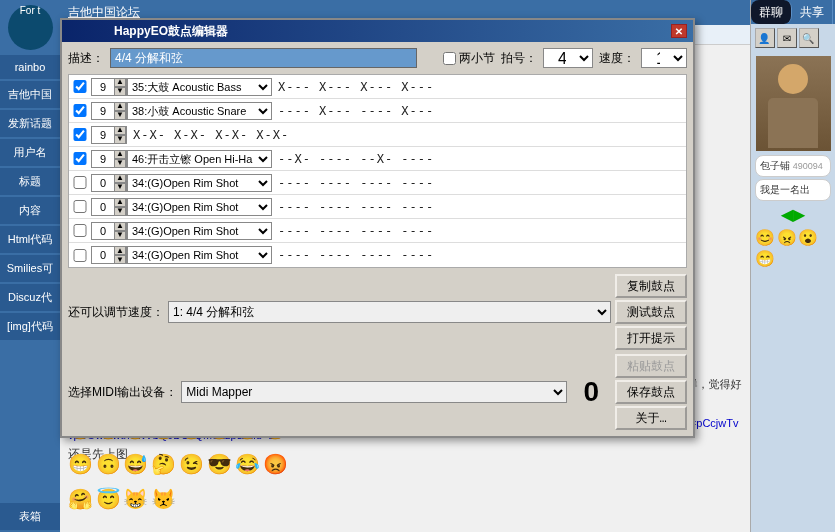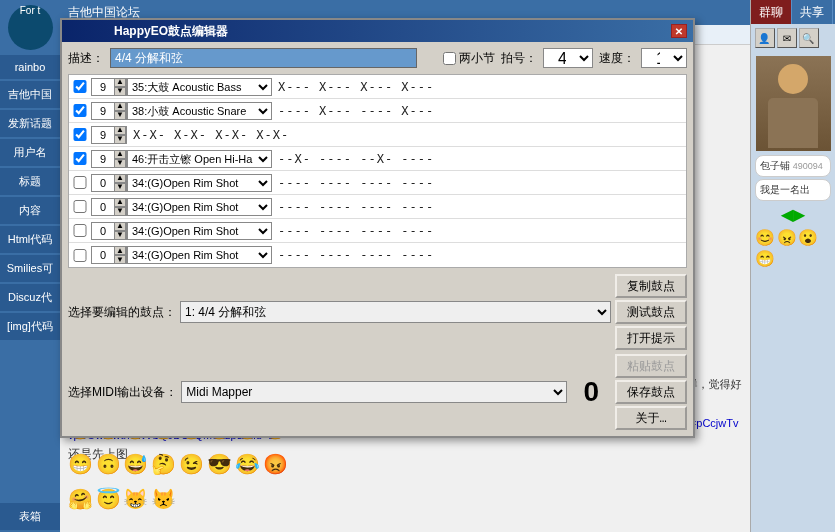--- a/index.html
+++ b/index.html
@@ -303,21 +303,22 @@
 
     .rtab {
       color: white;
       padding: 4px 8px;
       font-size: 12px;
       cursor: pointer;
       border-right: 1px solid #5a8ec5;
     }
 
     .rtab-active {
-      background: #7f1d1d;
+      background: #0f172a;
+      border-radius: 8px;
     }
 
     .right-icons-row {
       display: flex;
       gap: 2px;
       padding: 4px;
     }
 
     .right-icon-btn {
       width: 20px;
@@ -470,21 +471,21 @@
     <span class="small-emoji">😮</span>
     <span class="small-emoji">😁</span>
   </div>
 </div>
 
 <div class="main-content">
 
   <div style="position:absolute;top:0;left:0;right:0;bottom:0;background:#f0f0f0;overflow:hidden;">
 
     <div class="top-banner">
-      <span style="color:white;font-size:12px;">吉他中国论坛</span>
+      <span style="color:white;font-size:12px;text-decoration:underline;">吉他中国论坛</span>
     </div>
 
     <div class="forum-row">
       <span class="forum-nav-label">信息</span>
       <span class="forum-nav-label">搜索</span>
     </div>
 
     <div style="position:absolute;top:370px;left:0;right:0;padding:6px 8px;">
       <div class="forum-text" style="font-size:11px;">同是穷人的福音，在家就靠这个小软件当鼓点，预置了18个节奏类型，最多可以编辑72种鼓，还可以调节速度、音量，等等，同样，觉得好就帮忙顺一下，给俺穷人们传播一下福</div>
       <a class="forum-link">http://cg1a125.mail.163.com/netfolder/servlet/nfapp/GetFile/HappyEO%E9%BC%93%E4%BE%91%E5%99%A8%201.5.rar?sid=pCcjwTvvpBOwMwtnGlvvSQJDUsQMcXzp&amp;mid=1</a>
@@ -664,21 +665,21 @@
             <select class="drum-name-select">
               <option>34:(G)Open Rim Shot</option>
             </select>
             <span class="drum-pattern">----  ----  ----  ----</span>
           </div>
 
         </div>
       </div>
 
       <div style="display:flex;align-items:center;gap:4px;margin-bottom:4px;">
-        <span class="label-text">选择要编辑的鼓点：</span>
+        <span class="label-text">还可以调节速度：</span>
         <select style="flex:1;height:22px;border:1px solid #888;font-size:12px;">
           <option>1: 4/4 分解和弦</option>
         </select>
         <div style="display:flex;flex-direction:column;gap:2px;">
           <button class="action-btn">复制鼓点</button>
           <button class="action-btn">测试鼓点</button>
           <button class="action-btn">打开提示</button>
         </div>
       </div>
 

